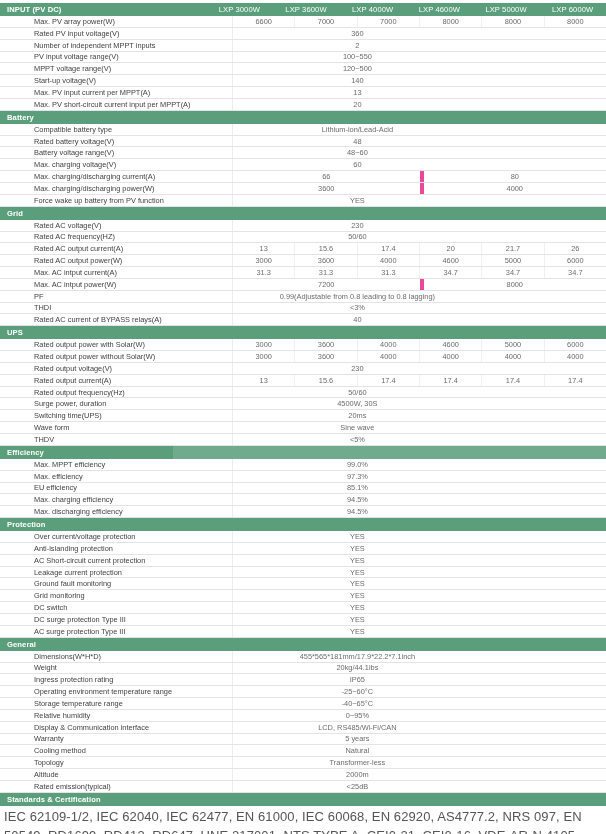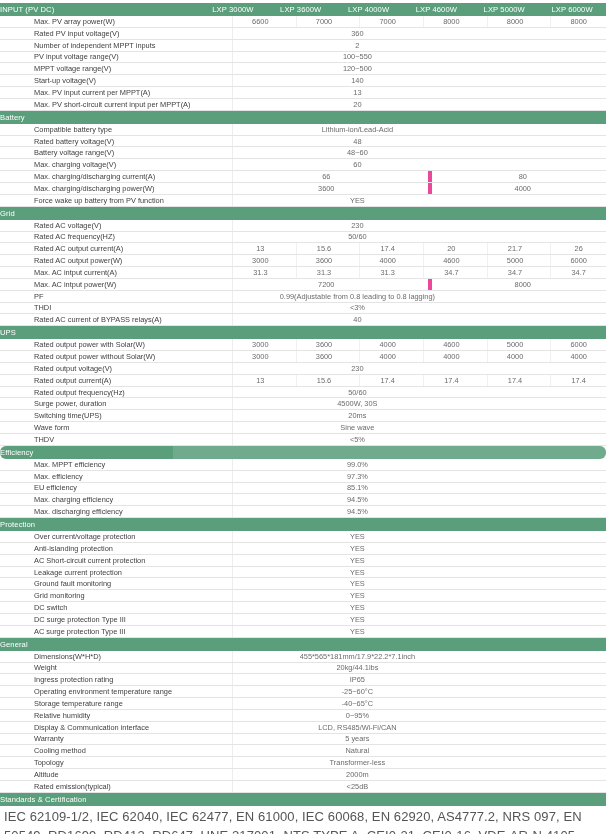--- a/index.html
+++ b/index.html
@@ -1,28 +1,28 @@
 <!DOCTYPE html>
 <html><head>
 <meta charset="utf-8">
 <style>
   html,body{margin:0;padding:0;background:#ffffff;}
   #page{width:606px;height:834px;background:#fff;position:relative;overflow:hidden;
         font-family:"Liberation Sans","DejaVu Sans",sans-serif;-webkit-font-smoothing:antialiased;}
   #table{position:absolute;top:3px;left:0;width:606px;}
   .band{height:13px;display:flex;align-items:center;background:#5b9e7b;color:#ffffff;
         font-size:7.6px;letter-spacing:.1px;}
-  .band .band-label{padding-left:0;flex:0 0 199px;}
-  .band.two-tone{background:linear-gradient(to right,#5b9e7b 0,#5b9e7b 28.5%,#6fab8c 28.5%,#6fab8c 100%);border-radius:6px;}
+  .band .band-label{padding-left:7px;flex:0 0 199px;font-weight:bold;}
+  .band.two-tone{background:linear-gradient(to right,#5b9e7b 0,#5b9e7b 28.5%,#6fab8c 28.5%,#6fab8c 100%);}
   .band .mcell{flex:1;text-align:center;}
   .spec-row{height:11.85px;display:flex;align-items:stretch;border-bottom:1px solid #e4e4e4;
         font-size:7.4px;color:#6b6b6b;box-sizing:border-box;padding-left:30px;}
   .spec-label{flex:0 0 198px;padding-left:4px;color:#3e3e3e;display:flex;align-items:center;
         border-right:1px solid #ededed;white-space:nowrap;overflow:hidden;}
-  .spec-vals{flex:1;display:flex;gap:8px;}
+  .spec-vals{flex:1;display:flex;}
   .vcell{display:flex;align-items:center;justify-content:center;box-sizing:border-box;white-space:nowrap;}
   .vcell.per{flex:1;}
   .vcell.per + .vcell.per{border-left:1px solid #f0f0f0;}
   .vcell.half{flex:0 0 50%;}
   .vcell.half + .vcell.half{border-left:4px solid #ec4899;}
   .vcell.all{flex:0 0 66.7%;}
   #standards-text{padding:2px 4px 0 4px;font-size:13px;color:#555;line-height:1.45;
         letter-spacing:.1px;}
 </style>
 </head>

